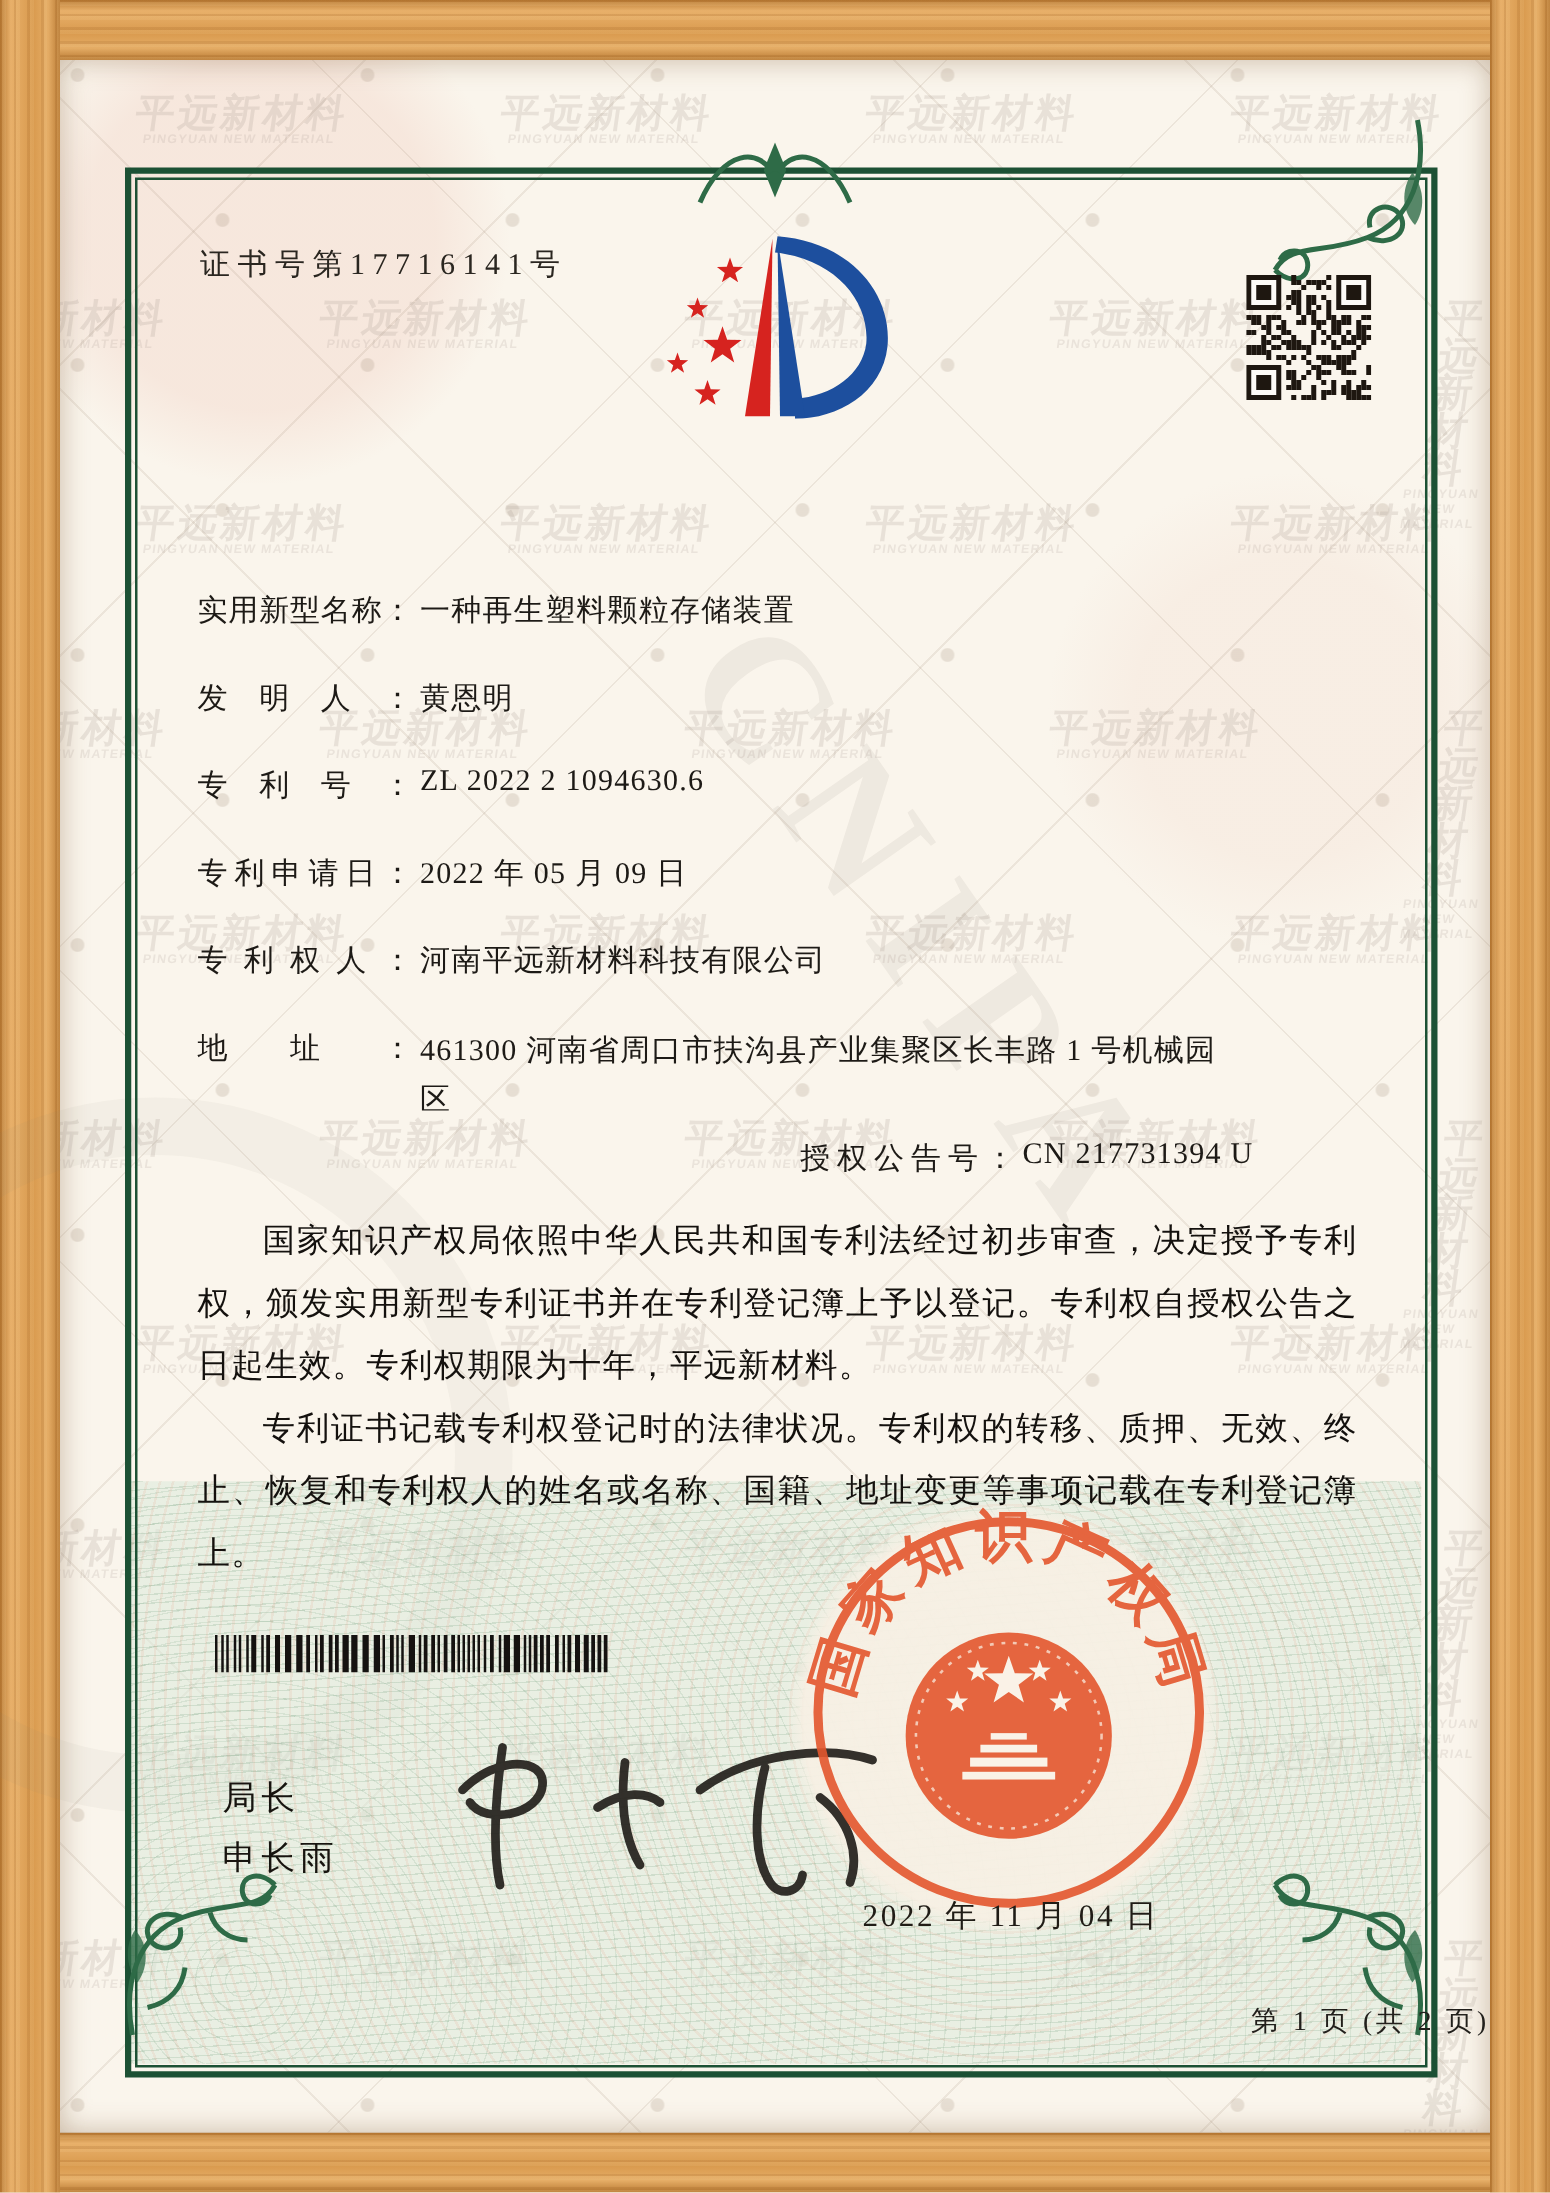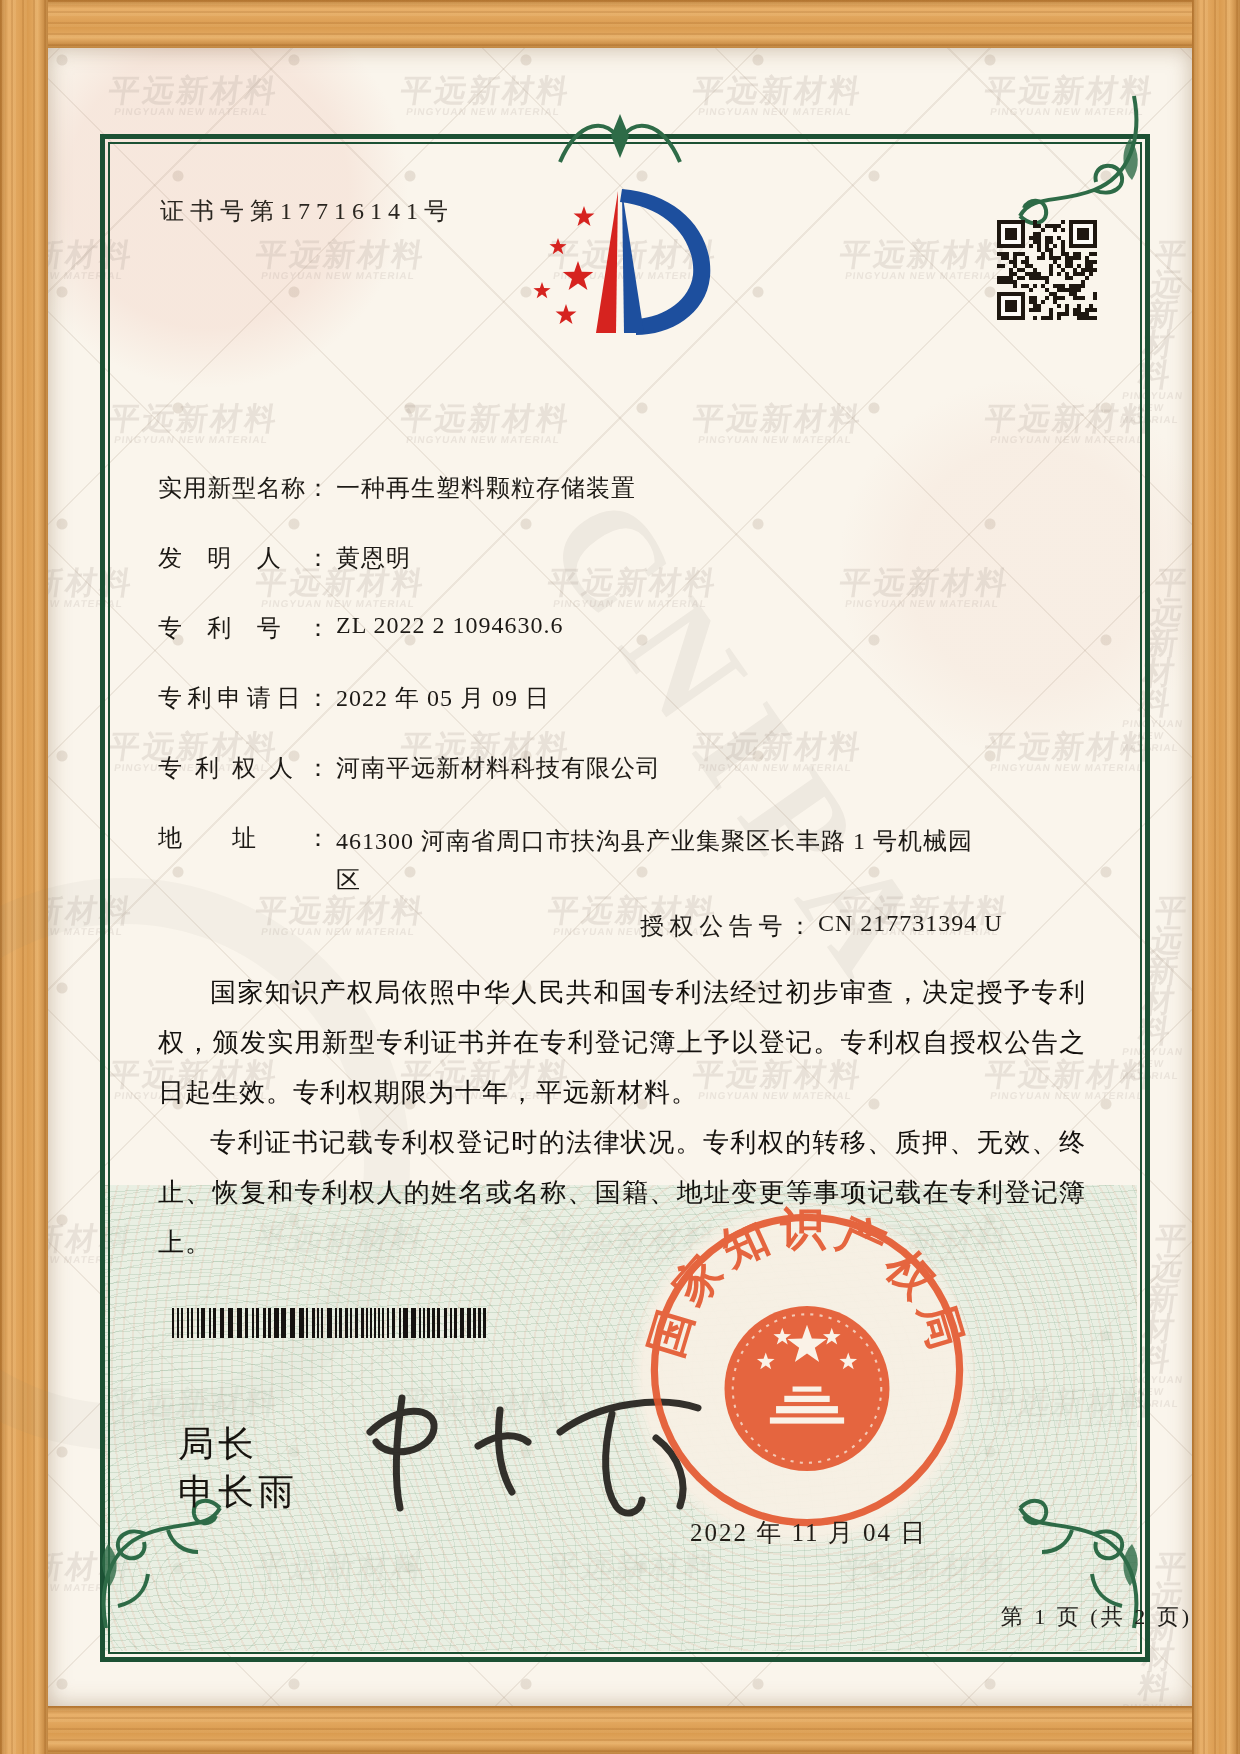--- a/index.html
+++ b/index.html
@@ -75,21 +75,21 @@
   .field-row .label{display:inline-block;width:172px;text-align:justify;text-align-last:justify;vertical-align:top;}
   .field-row .value{letter-spacing:1px;}
   .row-addr .value{display:inline-block;width:645px;vertical-align:top;line-height:39px;}
   .grant-right{left:592px !important;}
 
   .paras{left:110px;top:920px;width:928px;font-size:26px;line-height:50px;color:#14110e;
     text-align:justify;letter-spacing:1px;}
   .paras p{margin:0;text-indent:2em;}
 
   .barcode{left:124px;top:1260px;width:320px;height:30px;}
-  .signer{left:130px;font-size:36px;color:#17140f;letter-spacing:4px;}
+  .signer{left:130px;font-size:27px;color:#17140f;letter-spacing:4px;}
   .sig{left:302px;top:1332px;}
   .seal{left:594px;top:1157px;}
   .seal-date{left:642px;top:1468px;font-size:25px;color:#201c16;letter-spacing:2px;}
   .page-info{left:0;top:1554px;width:1144px;text-align:right;font-size:22px;color:#22201c;letter-spacing:3px;}
   .footer-note{left:0;top:1620px;width:1144px;text-align:center;font-size:23px;color:#191613;letter-spacing:8px;}
 
   .qr{left:949px;top:172px;width:100px;height:100px;}
   .logo{left:472px;top:137px;}
 </style>
 </head>

